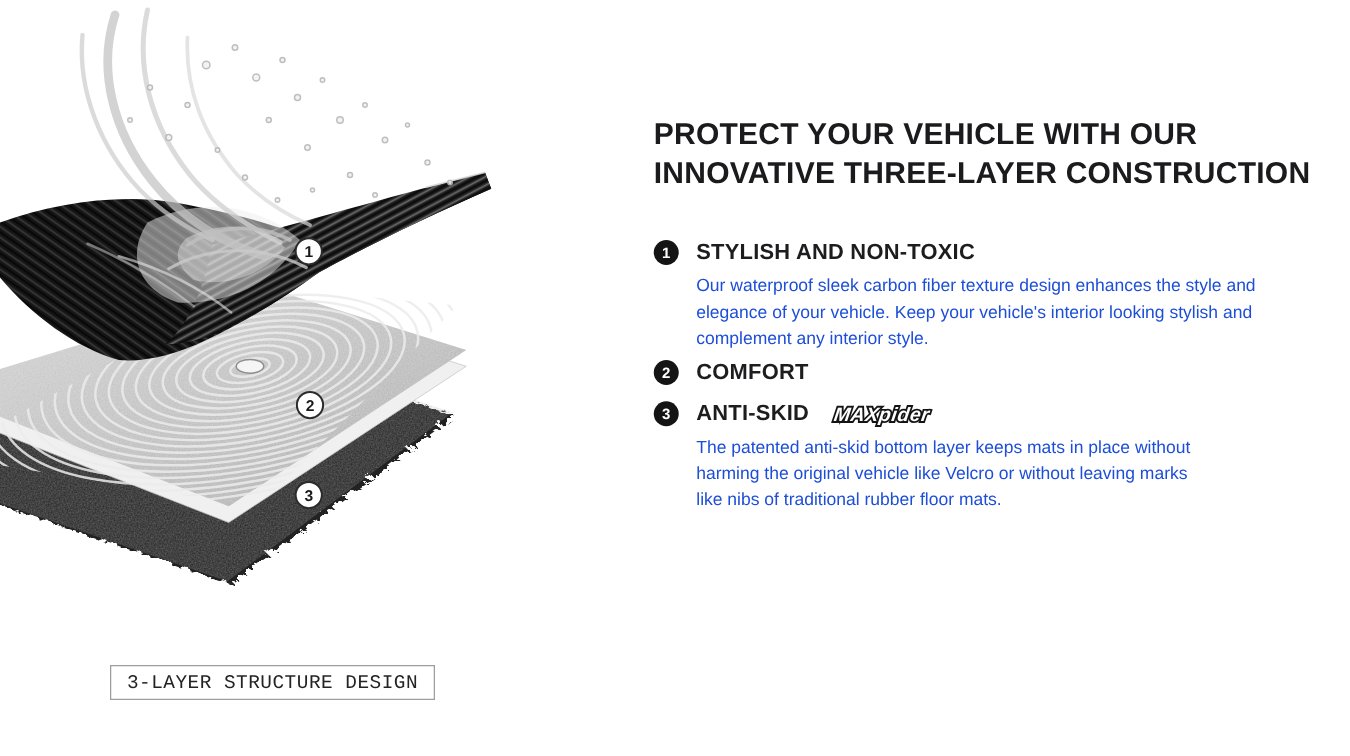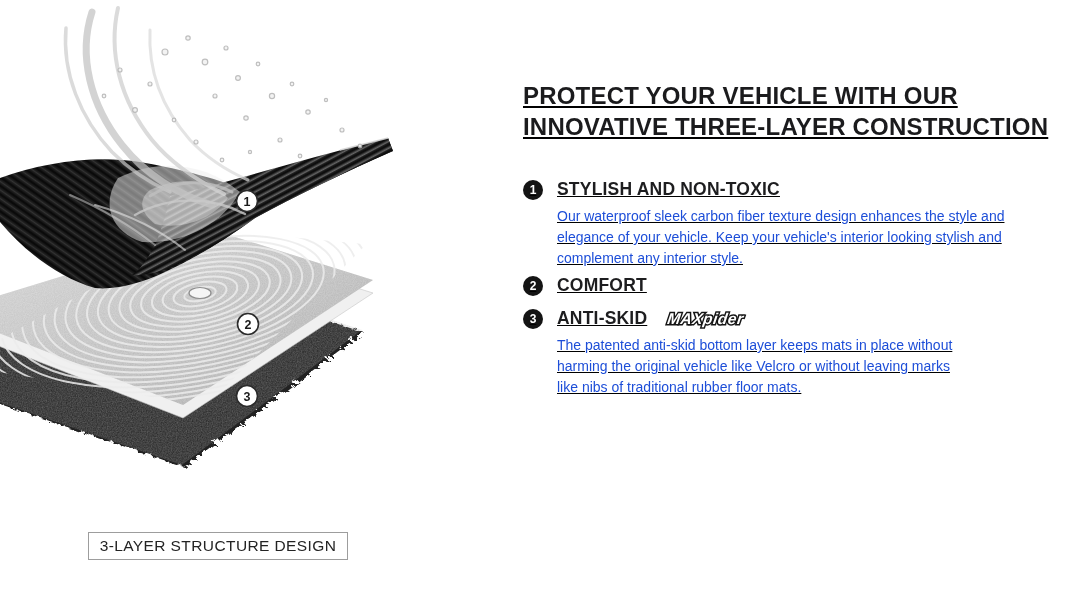--- a/index.html
+++ b/index.html
@@ -5,23 +5,23 @@
   html,body{margin:0;padding:0;}
   body{
     width:1080px;height:605px;background:#ffffff;position:relative;overflow:hidden;
     font-family:"Liberation Sans",sans-serif;-webkit-font-smoothing:antialiased;
   }
   .illustration{position:absolute;left:0;top:0;}
   .caption-box{
     position:absolute;left:88px;top:532px;width:258px;height:26px;
     border:1px solid #9d9d9d;background:#ffffff;
     display:flex;align-items:center;justify-content:center;
-    font-size:15.5px;letter-spacing:.4px;color:#232323;font-weight:400;
-  }
-  .right-col{position:absolute;left:523px;top:80px;width:552px;text-decoration:underline;}
+    font-size:15.5px;letter-spacing:.4px;color:#232323;font-weight:400;font-family:Liberation Mono, monospace;
+  }
+  .right-col{position:absolute;left:523px;top:92px;width:552px;}
   .h1{
     font-size:24px;font-weight:700;color:#1b1b1d;line-height:31px;
     letter-spacing:.2px;white-space:pre;margin:0 0 37px 0;
   }
   .section{display:grid;grid-template-columns:34px 1fr;margin-bottom:6px;}
   .bullet{
     width:20px;height:20px;border-radius:50%;background:#141414;color:#ffffff;
     font-size:12px;font-weight:700;display:flex;align-items:center;justify-content:center;
     margin-top:1px;
   }

